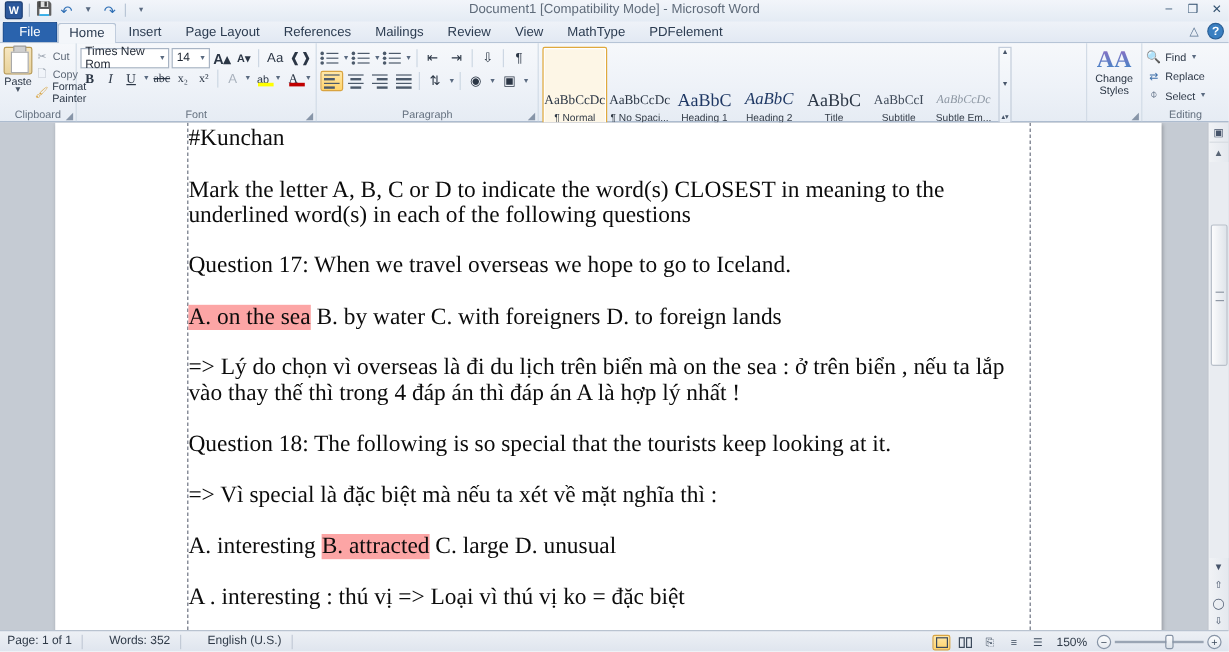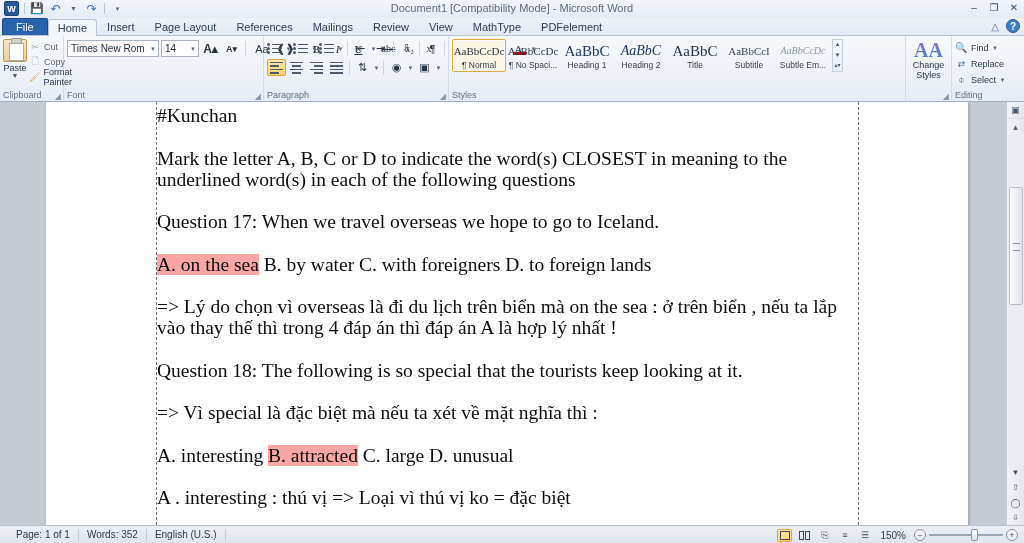--- a/index.html
+++ b/index.html
@@ -87,21 +87,21 @@
     background: linear-gradient(180deg,#f6f8fb 0%,#eef2f8 55%,#e6ecf4 100%);
     border-bottom: 1px solid #9fb0c6;
     display: flex; align-items: stretch;
   }
   .group {
     position: relative; display: flex; flex-direction: column;
     padding: 2px 3px 0 3px; border-right: 1px solid #d2dbe6;
   }
   .group-body { flex: 1; display: flex; align-items: flex-start; }
   .group-label {
-    height: 12px; font-size: 9px; color: #64707f; 
+    height: 12px; font-size: 9px; color: #64707f; text-align: center;
     line-height: 12px; position: relative;
   }
   .dialog-launcher {
     position: absolute; right: 2px; bottom: 0px;
     font-size: 8px; color: #8795a8;
   }
 
   
   .clipboard { width: 64px; }
   .clip-inner { display: flex; gap: 2px; padding-top: 1px; }
@@ -127,21 +127,21 @@
   .clip-list { display: flex; flex-direction: column; gap: 1px; padding-top: 1px; }
   .clip-item { display: flex; align-items: center; gap: 3px; font-size: 9px; color: #5c6775; height: 14px; }
   .clip-item.enabled { color: #2b3645; }
   .ci-ico { width: 12px; text-align: center; font-size: 9px; }
   .cut-ico { color: #9aa3af; }
   .copy-ico { color: #9aa3af; }
   .fp-ico { color: #d9a441; }
 
   
   .fontgroup { width: 200px; }
-  .fg-rows { display: flex; flex-direction: row; gap: 12px; padding-top: 2px; width: 100%; }
+  .fg-rows { display: flex; flex-direction: column; gap: 0; padding-top: 2px; width: 100%; }
   .fg-row { display: flex; align-items: center; gap: 2px; }
   .combo {
     height: 17px; border: 1px solid #a8b4c4; background: #fff;
     display: flex; align-items: center; justify-content: space-between;
     font-size: 10px; color: #1f2733; padding: 0 2px 0 3px;
   }
   .combo.fontname { width: 92px; }
   .combo.fontsize { width: 38px; }
   .cb-arrow { font-size: 6px; color: #5a6a80; padding-left: 2px; }
   .ibtn {
@@ -191,21 +191,21 @@
   .stylesgroup { flex: 1 1 auto; min-width: 0; }
   .sg-gallery { display: flex; align-items: stretch; padding-top: 1px; }
   .style-item {
     width: 54px; display: flex; flex-direction: column; align-items: center;
     justify-content: center; padding: 1px 0 0 0; border: 1px solid transparent;
     border-radius: 2px; overflow: hidden;
   }
   .style-item.active { border-color: #e0a93c; background: #fdf6e6; box-shadow: 0 0 0 1px #ffffff inset; }
   .style-prev {
     font-family: "Liberation Serif", serif; color: #2b3645; white-space: nowrap;
-    font-size: 11px; line-height: 16px; height: 19px; display: flex; align-items: center;
+    font-size: 11px; line-height: 16px; height: 19px; display: flex; align-items: center; margin-top: 33px;
   }
   .style-prev.h1 { font-size: 15px; color: #1f3864; }
   .style-prev.h2 { font-size: 14px; font-style: italic; color: #1f3864; }
   .style-prev.title { font-size: 15px; }
   .style-prev.sub { font-size: 11px; color: #3f4a59; }
   .style-prev.emph { font-size: 10px; font-style: italic; color: #8d97a3; }
   .style-name {
     font-size: 8.5px; color: #333c48; line-height: 11px; white-space: nowrap;
     max-width: 54px; overflow: hidden; text-overflow: ellipsis; text-align: center;
   }
@@ -298,21 +298,21 @@
   }
   .vs-bbtn.circ { font-size: 9px; }
 
   
   .statusbar {
     flex: 0 0 18px; height: 18px; position: relative;
     background: linear-gradient(180deg,#edf0f5 0%,#dfe5ee 100%);
     border-top: 1px solid #b9c3d0;
     display: flex; align-items: center; font-size: 10px; color: #2f3a48;
   }
-  .sb-left { display: flex; align-items: center; padding-left: 16px; gap: 0px; }
+  .sb-left { display: flex; align-items: center; padding-left: 6px; gap: 14px; }
   .sb-item { padding: 0 8px; border-right: 1px solid #c2cad6; line-height: 12px; }
   .sb-item:first-child { padding-left: 0; }
   .sb-right {
     position: absolute; right: 6px; top: 0; height: 18px;
     display: flex; align-items: center; gap: 5px;
   }
   .viewbtn {
     width: 15px; height: 13px; display: flex; align-items: center; justify-content: center;
     font-size: 9px; color: #3c4a5c;
   }

